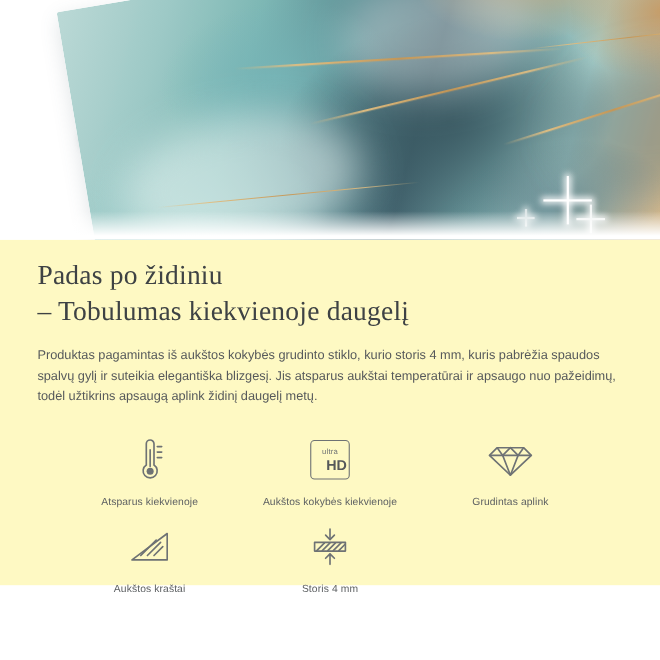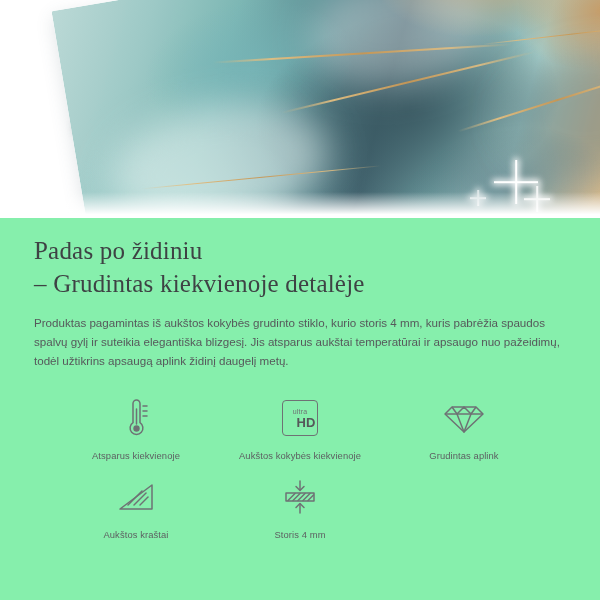--- a/index.html
+++ b/index.html
@@ -9,22 +9,22 @@
   body {
     width: 600px;
     height: 600px;
     background: #ffffff;
     font-family: "Liberation Sans", sans-serif;
     overflow: hidden;
   }
   .page {
     position: relative;
     width: 600px;
-    height: 600px;
-    background: #86efac;
+    height: 532px;
+    background: #fef9c3;
   }
 
   
   .hero {
     position: relative;
     width: 600px;
     height: 218px;
     overflow: hidden;
     background: #ffffff;
   }
@@ -209,21 +209,21 @@
       <div class="sparkle big"></div>
       <div class="sparkle mid"></div>
       <div class="sparkle sm"></div>
     </div>
     <div class="hero-fade"></div>
   </div>
 
   <div class="content">
     <h1 class="headline">
       <span class="l1">Padas po židiniu</span>
-      <span class="l2">– Grudintas kiekvienoje detalėje</span>
+      <span class="l2">– Tobulumas kiekvienoje daugelį</span>
     </h1>
     <p class="body-copy">Produktas pagamintas iš aukštos kokybės grudinto stiklo, kurio storis 4 mm, kuris pabrėžia spaudos spalvų gylį ir suteikia elegantiška blizgesį. Jis atsparus aukštai temperatūrai ir apsaugo nuo pažeidimų, todėl užtikrins apsaugą aplink židinį daugelį metų.</p>
 
     <div class="features">
 
       <div class="feature">
         <div class="feature-icon">
           <svg width="40" height="42" viewBox="0 0 40 42" fill="none" stroke="#6e7274" stroke-width="1.5" stroke-linecap="round">
             <path d="M17 6.5a3.5 3.5 0 0 1 7 0v19.2a6.4 6.4 0 1 1-7 0z"></path>
             <line x1="20.5" y1="12" x2="20.5" y2="27"></line>

